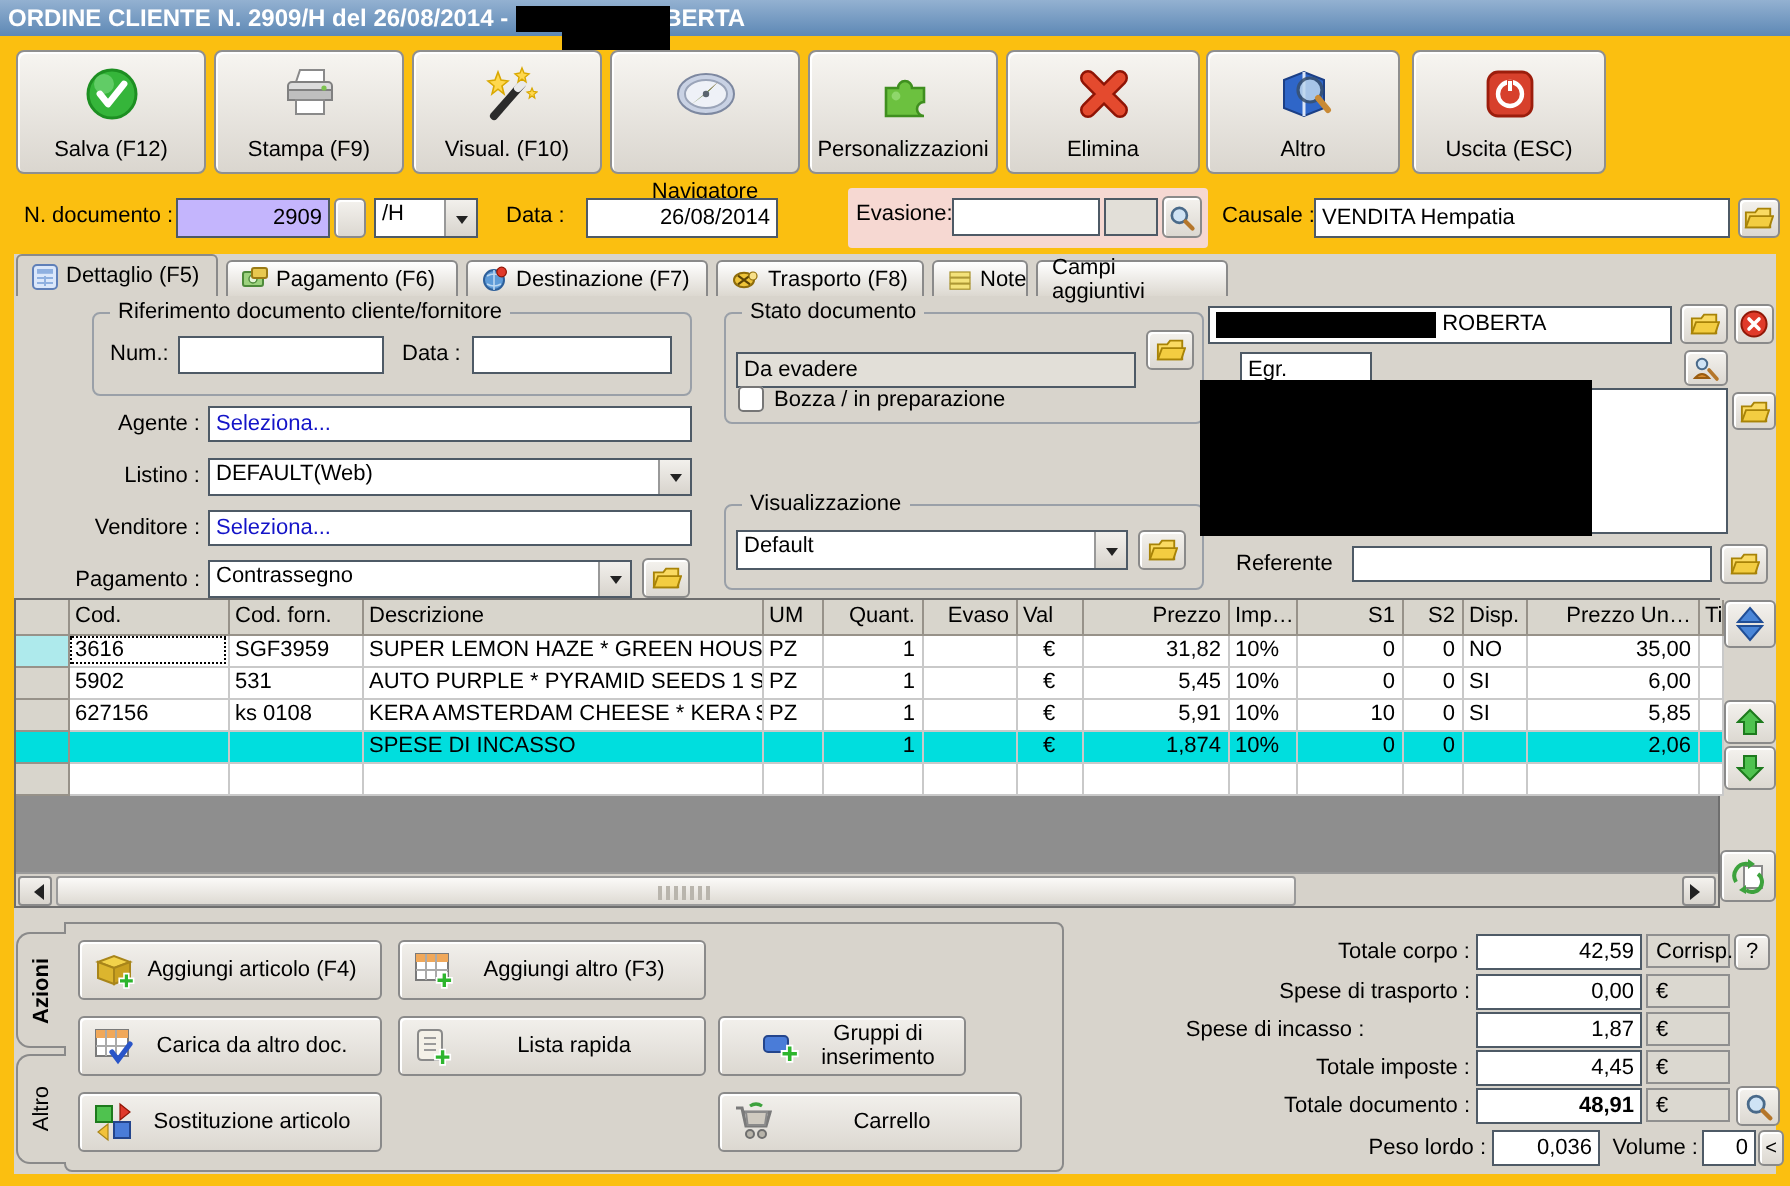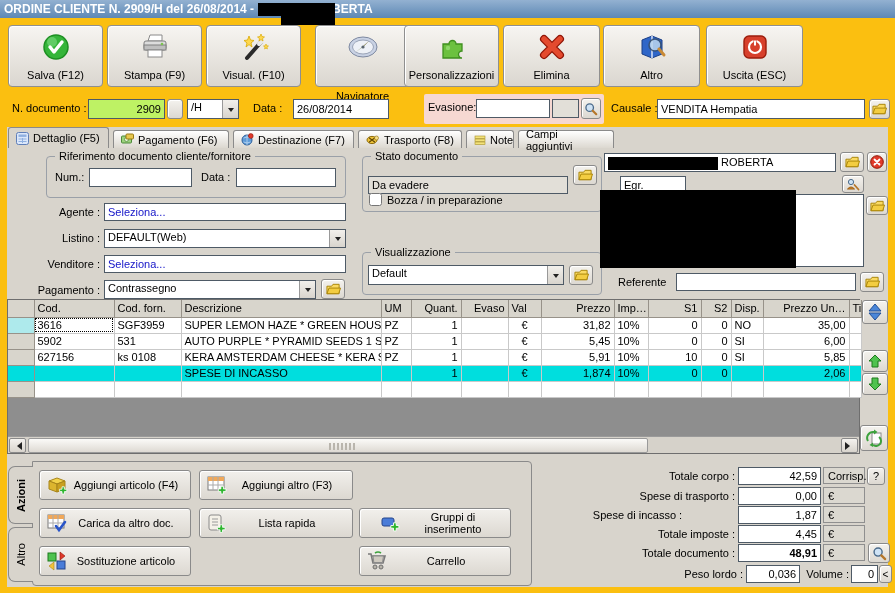--- a/index.html
+++ b/index.html
@@ -130,21 +130,21 @@
       <svg width="30" height="30" viewBox="0 0 30 30">
           <line x1="8" y1="26" x2="22" y2="10" stroke="#2b2b2b" stroke-width="4" stroke-linecap="round"></line>
           <line x1="20" y1="12" x2="23" y2="9" stroke="#e9e9e9" stroke-width="4" stroke-linecap="round"></line>
           <polygon points="10,4 11.5,8 15,8.5 12,11 13,15 10,12.6 7,15 8,11 5,8.5 8.5,8" fill="#ffd84d" stroke="#d9a800" stroke-width="0.8"></polygon>
           <polygon points="22,2 23,4.5 25.5,5 23.5,6.6 24,9 22,7.6 20,9 20.5,6.6 18.5,5 21,4.5" fill="#ffd84d" stroke="#d9a800" stroke-width="0.7"></polygon>
           <polygon points="27,12 27.7,13.7 29.5,14 28,15.2 28.4,17 27,16 25.6,17 26,15.2 24.5,14 26.3,13.7" fill="#ffd84d" stroke="#d9a800" stroke-width="0.6"></polygon>
         </svg>
     </span>
     <span class="lab">Visual. (F10)</span>
   </div>
-  <div class="tbtn" style="left:315px;width:95px;gap:28px;">
+  <div class="tbtn" style="left:305px;width:95px;gap:28px;">
     <span class="ic">
       <svg width="34" height="30" viewBox="0 0 34 30">
           <ellipse cx="17" cy="15" rx="14" ry="10" fill="#c9d2e4" stroke="#7d88a0"></ellipse>
           <ellipse cx="17" cy="15" rx="10.5" ry="7" fill="#eef1f7" stroke="#9aa4b8"></ellipse>
           <polygon points="10,20 19,13 23,9 15,16" fill="#d03c2a"></polygon>
           <polygon points="23,9 15,16 10,20 18,14" fill="#3f9c45" opacity="0.85"></polygon>
           <circle cx="17" cy="15" r="1.6" fill="#5a646e"></circle>
         </svg>
     </span>
     <span class="lab">Navigatore</span>
@@ -184,30 +184,30 @@
           <rect x="4" y="4" width="22" height="22" rx="5" fill="#d7402c" stroke="#9c1d0c" stroke-width="1.4"></rect>
           <circle cx="15" cy="15" r="6" fill="none" stroke="#fff" stroke-width="2.2"></circle>
           <line x1="15" y1="8" x2="15" y2="14" stroke="#d7402c" stroke-width="3"></line>
           <line x1="15" y1="8.5" x2="15" y2="13.5" stroke="#fff" stroke-width="2"></line>
         </svg>
     </span>
     <span class="lab">Uscita (ESC)</span>
   </div>
 
   <span class="lbl" style="left:12px;top:102px;">N. documento :</span>
-  <input class="inp ar" style="left: 88px; top: 99px; width: 77px; height: 20px; background: #bef264;" value="2909">
+  <input class="inp ar" style="left: 88px; top: 99px; width: 77px; height: 20px; background: #c4b5fd;" value="2909">
   <div class="btn3d" style="left:167px;top:99px;width:16px;height:20px;"></div>
   <div class="dd" style="left:187px;top:99px;width:52px;height:20px;">
     <span class="txt">/H</span>
     <span class="ddbtn">
         <span class="tri-d"></span>
       </span>
   </div>
   <span class="lbl" style="left:253px;top:102px;">Data :</span>
-  <input class="inp" style="left: 293px; top: 99px; width: 96px; height: 20px;" value="26/08/2014">
+  <input class="inp" style="left: 293px; top: 99px; width: 96px; height: 20px; text-align: right;" value="26/08/2014">
   <div class="abs" style="left:424px;top:94px;width:180px;height:30px;background:#f6d8d2;border-radius:2px;">
     <span class="lbl" style="left:4px;top:7px;">Evasione:</span>
     <input class="inp" style="left: 52px; top: 5px; width: 74px; height: 19px;">
     <input class="inp dis" style="left: 128px; top: 5px; width: 27px; height: 19px;">
     <div class="btn3d" style="left:157px;top:4px;width:20px;height:21px;">
       <span class="ic"><svg width="14" height="14" viewBox="0 0 16 16">
             <circle cx="6.5" cy="6.5" r="4.3" fill="#cfe3f5" stroke="#4a6a8a" stroke-width="1.5"></circle>
             <line x1="10" y1="10" x2="14" y2="14" stroke="#b5762a" stroke-width="2.4" stroke-linecap="round"></line>
           </svg></span>
     </div>
@@ -583,21 +583,21 @@
     <div class="abtn" style="left:166px;top:46px;width:154px;">
       <span class="ic"><svg width="22" height="22" viewBox="0 0 22 22">
               <path d="M5 3 Q3 3 3 5 L3 16 Q3 18 5 18 L13 18 Q15 18 15 16 L15 5 Q15 3 13 3 Z" fill="#f4f1e8" stroke="#8a8a8a"></path>
               <line x1="6" y1="7" x2="12" y2="7" stroke="#9a9a9a"></line>
               <line x1="6" y1="10" x2="12" y2="10" stroke="#9a9a9a"></line>
               <line x1="6" y1="13" x2="12" y2="13" stroke="#9a9a9a"></line>
               <path d="M13 12 h3 v3 h3 v3 h-3 v3 h-3 v-3 h-3 v-3 h3 Z" fill="#2db52d" stroke="#fff" transform="scale(0.85) translate(3.5,3)"></path>
             </svg></span>
       <span class="lab">Lista rapida</span>
     </div>
-    <div class="abtn" style="left:326px;top:46px;width:152px;padding-left:20px;">
+    <div class="abtn" style="left:326px;top:46px;width:124px;padding-left:20px;">
       <span class="ic"><svg width="22" height="22" viewBox="0 0 22 22">
               <rect x="2" y="6" width="12" height="8" rx="2" fill="#4a7cd8" stroke="#24458c"></rect>
               <path d="M12 10 h3 v3 h3 v3 h-3 v3 h-3 v-3 h-3 v-3 h3 Z" fill="#2db52d" stroke="#fff" transform="scale(0.9) translate(3,2)"></path>
             </svg></span>
       <span class="lab">Gruppi di inserimento</span>
     </div>
 
     <div class="abtn" style="left:6px;top:84px;width:152px;">
       <span class="ic"><svg width="22" height="22" viewBox="0 0 22 22">
               <rect x="2" y="3" width="8" height="8" fill="#4fc24f" stroke="#1d7a1d"></rect>

